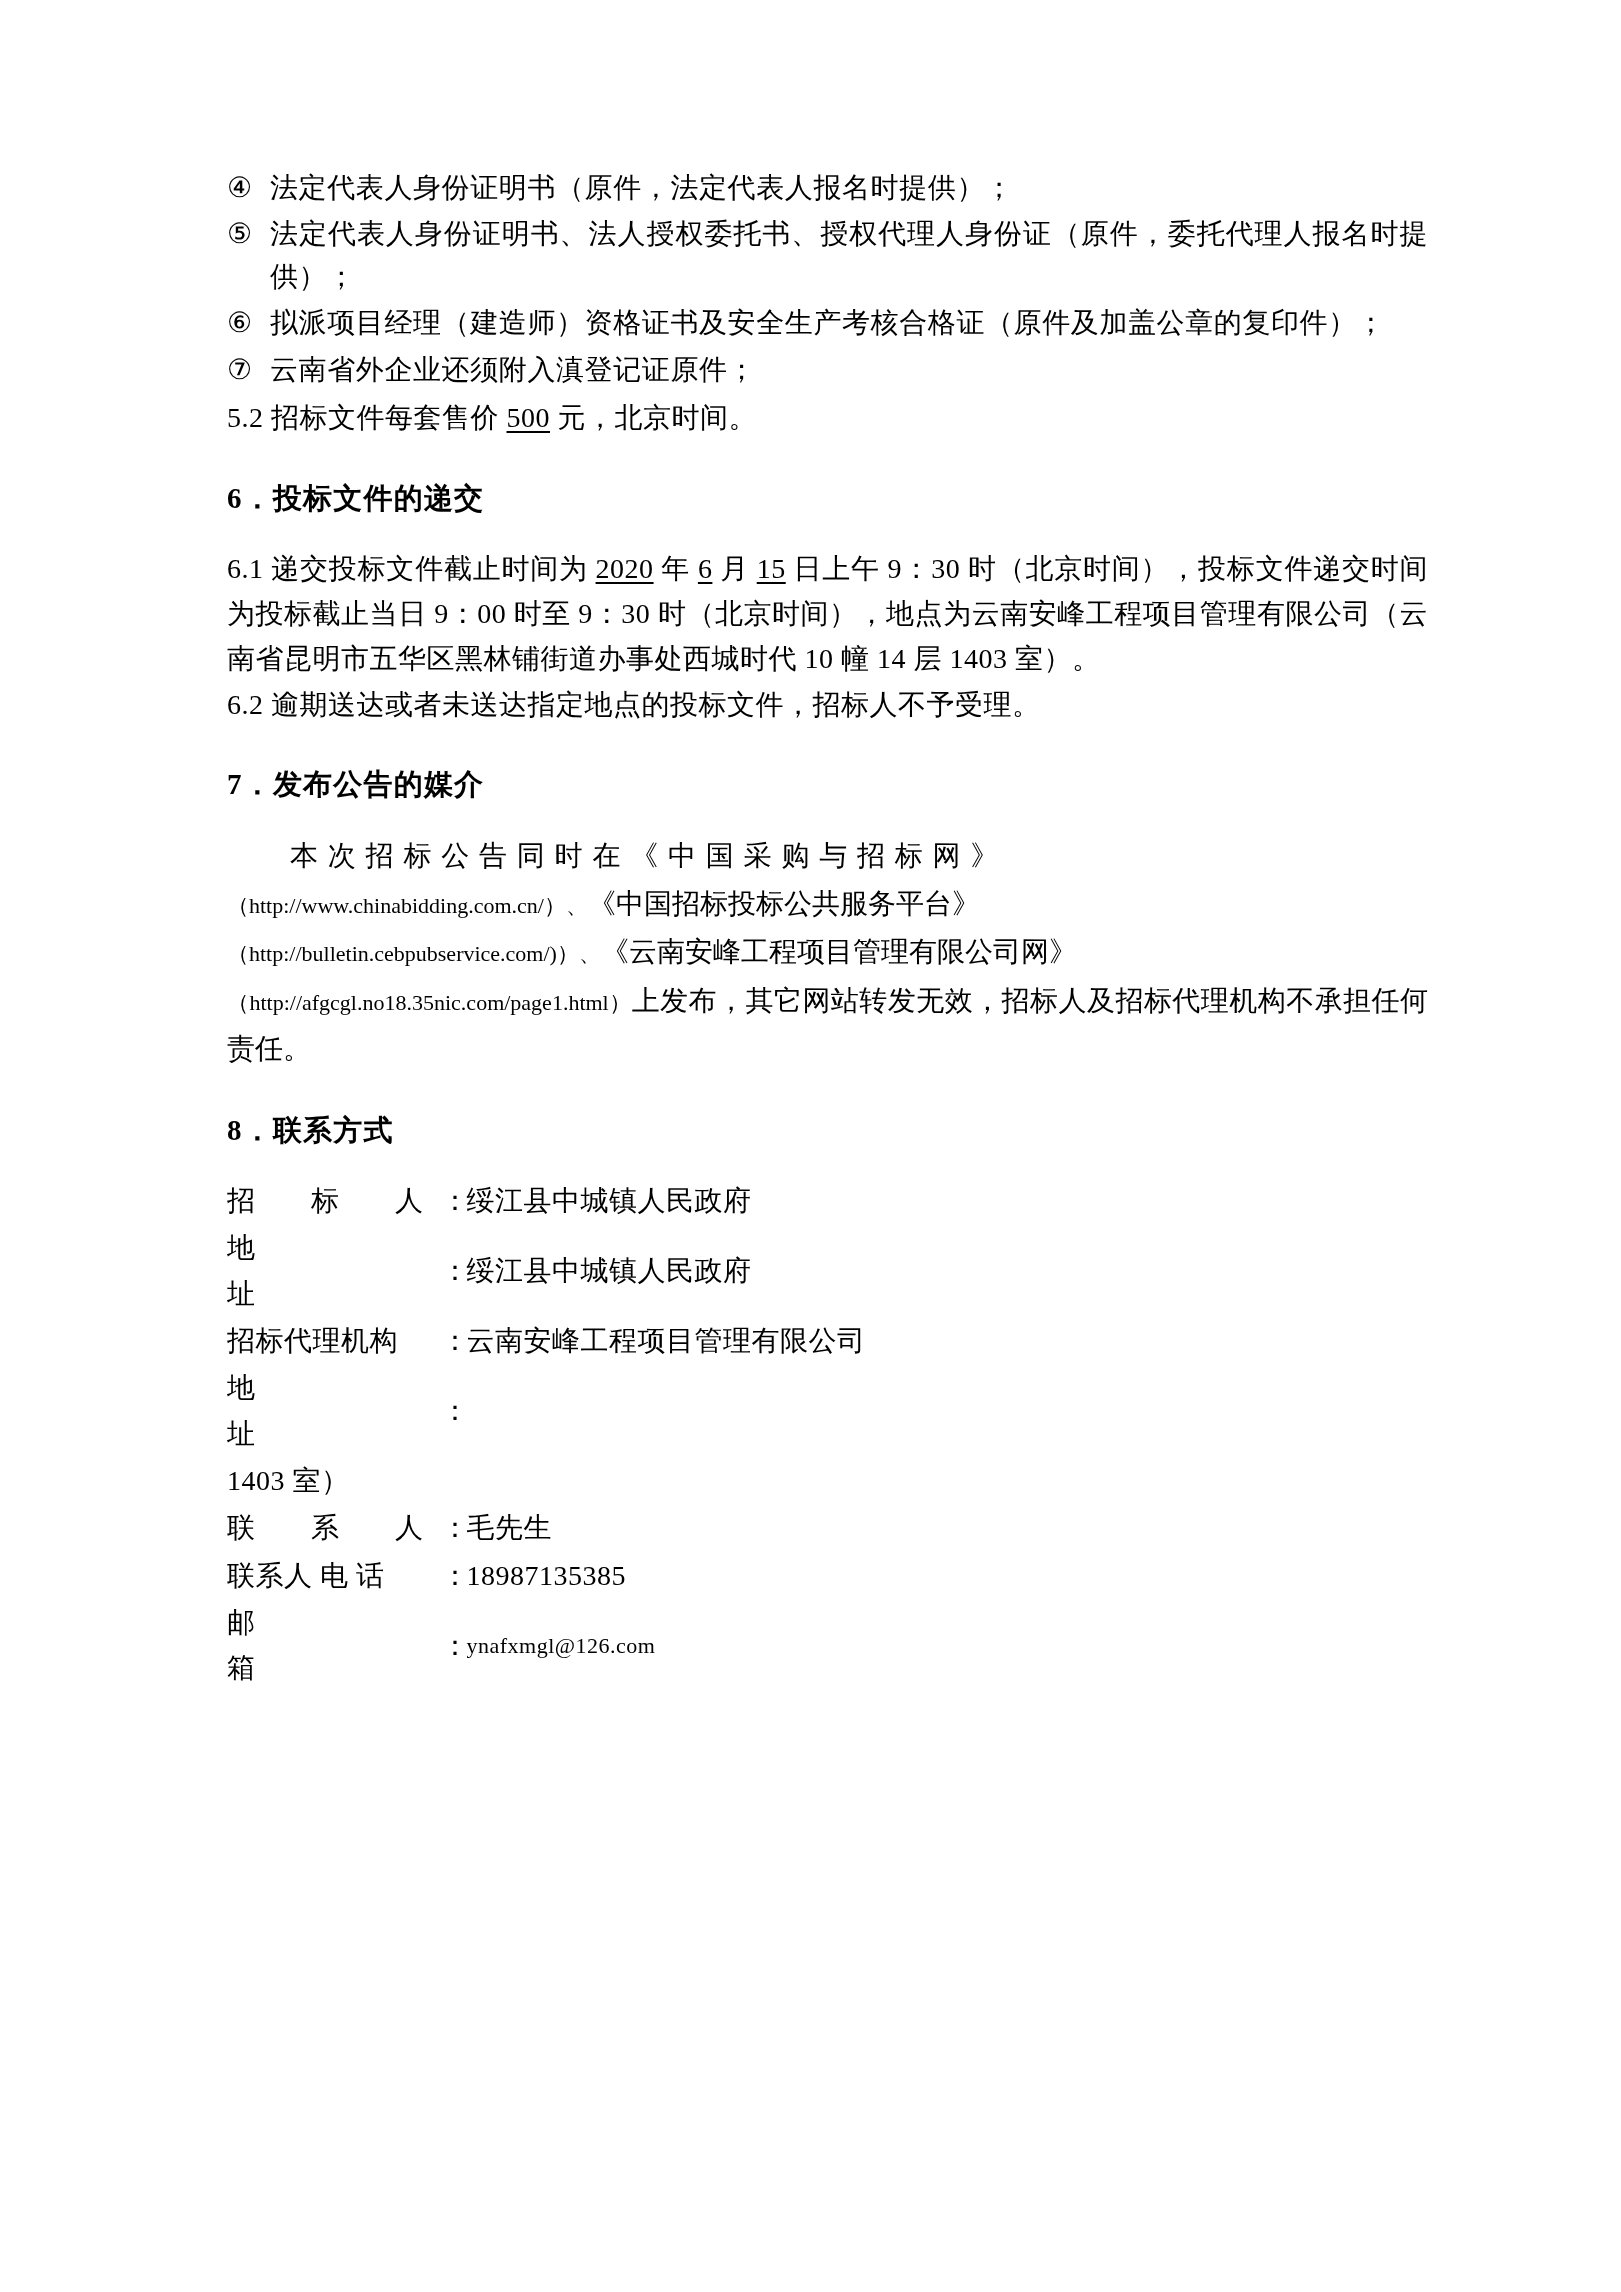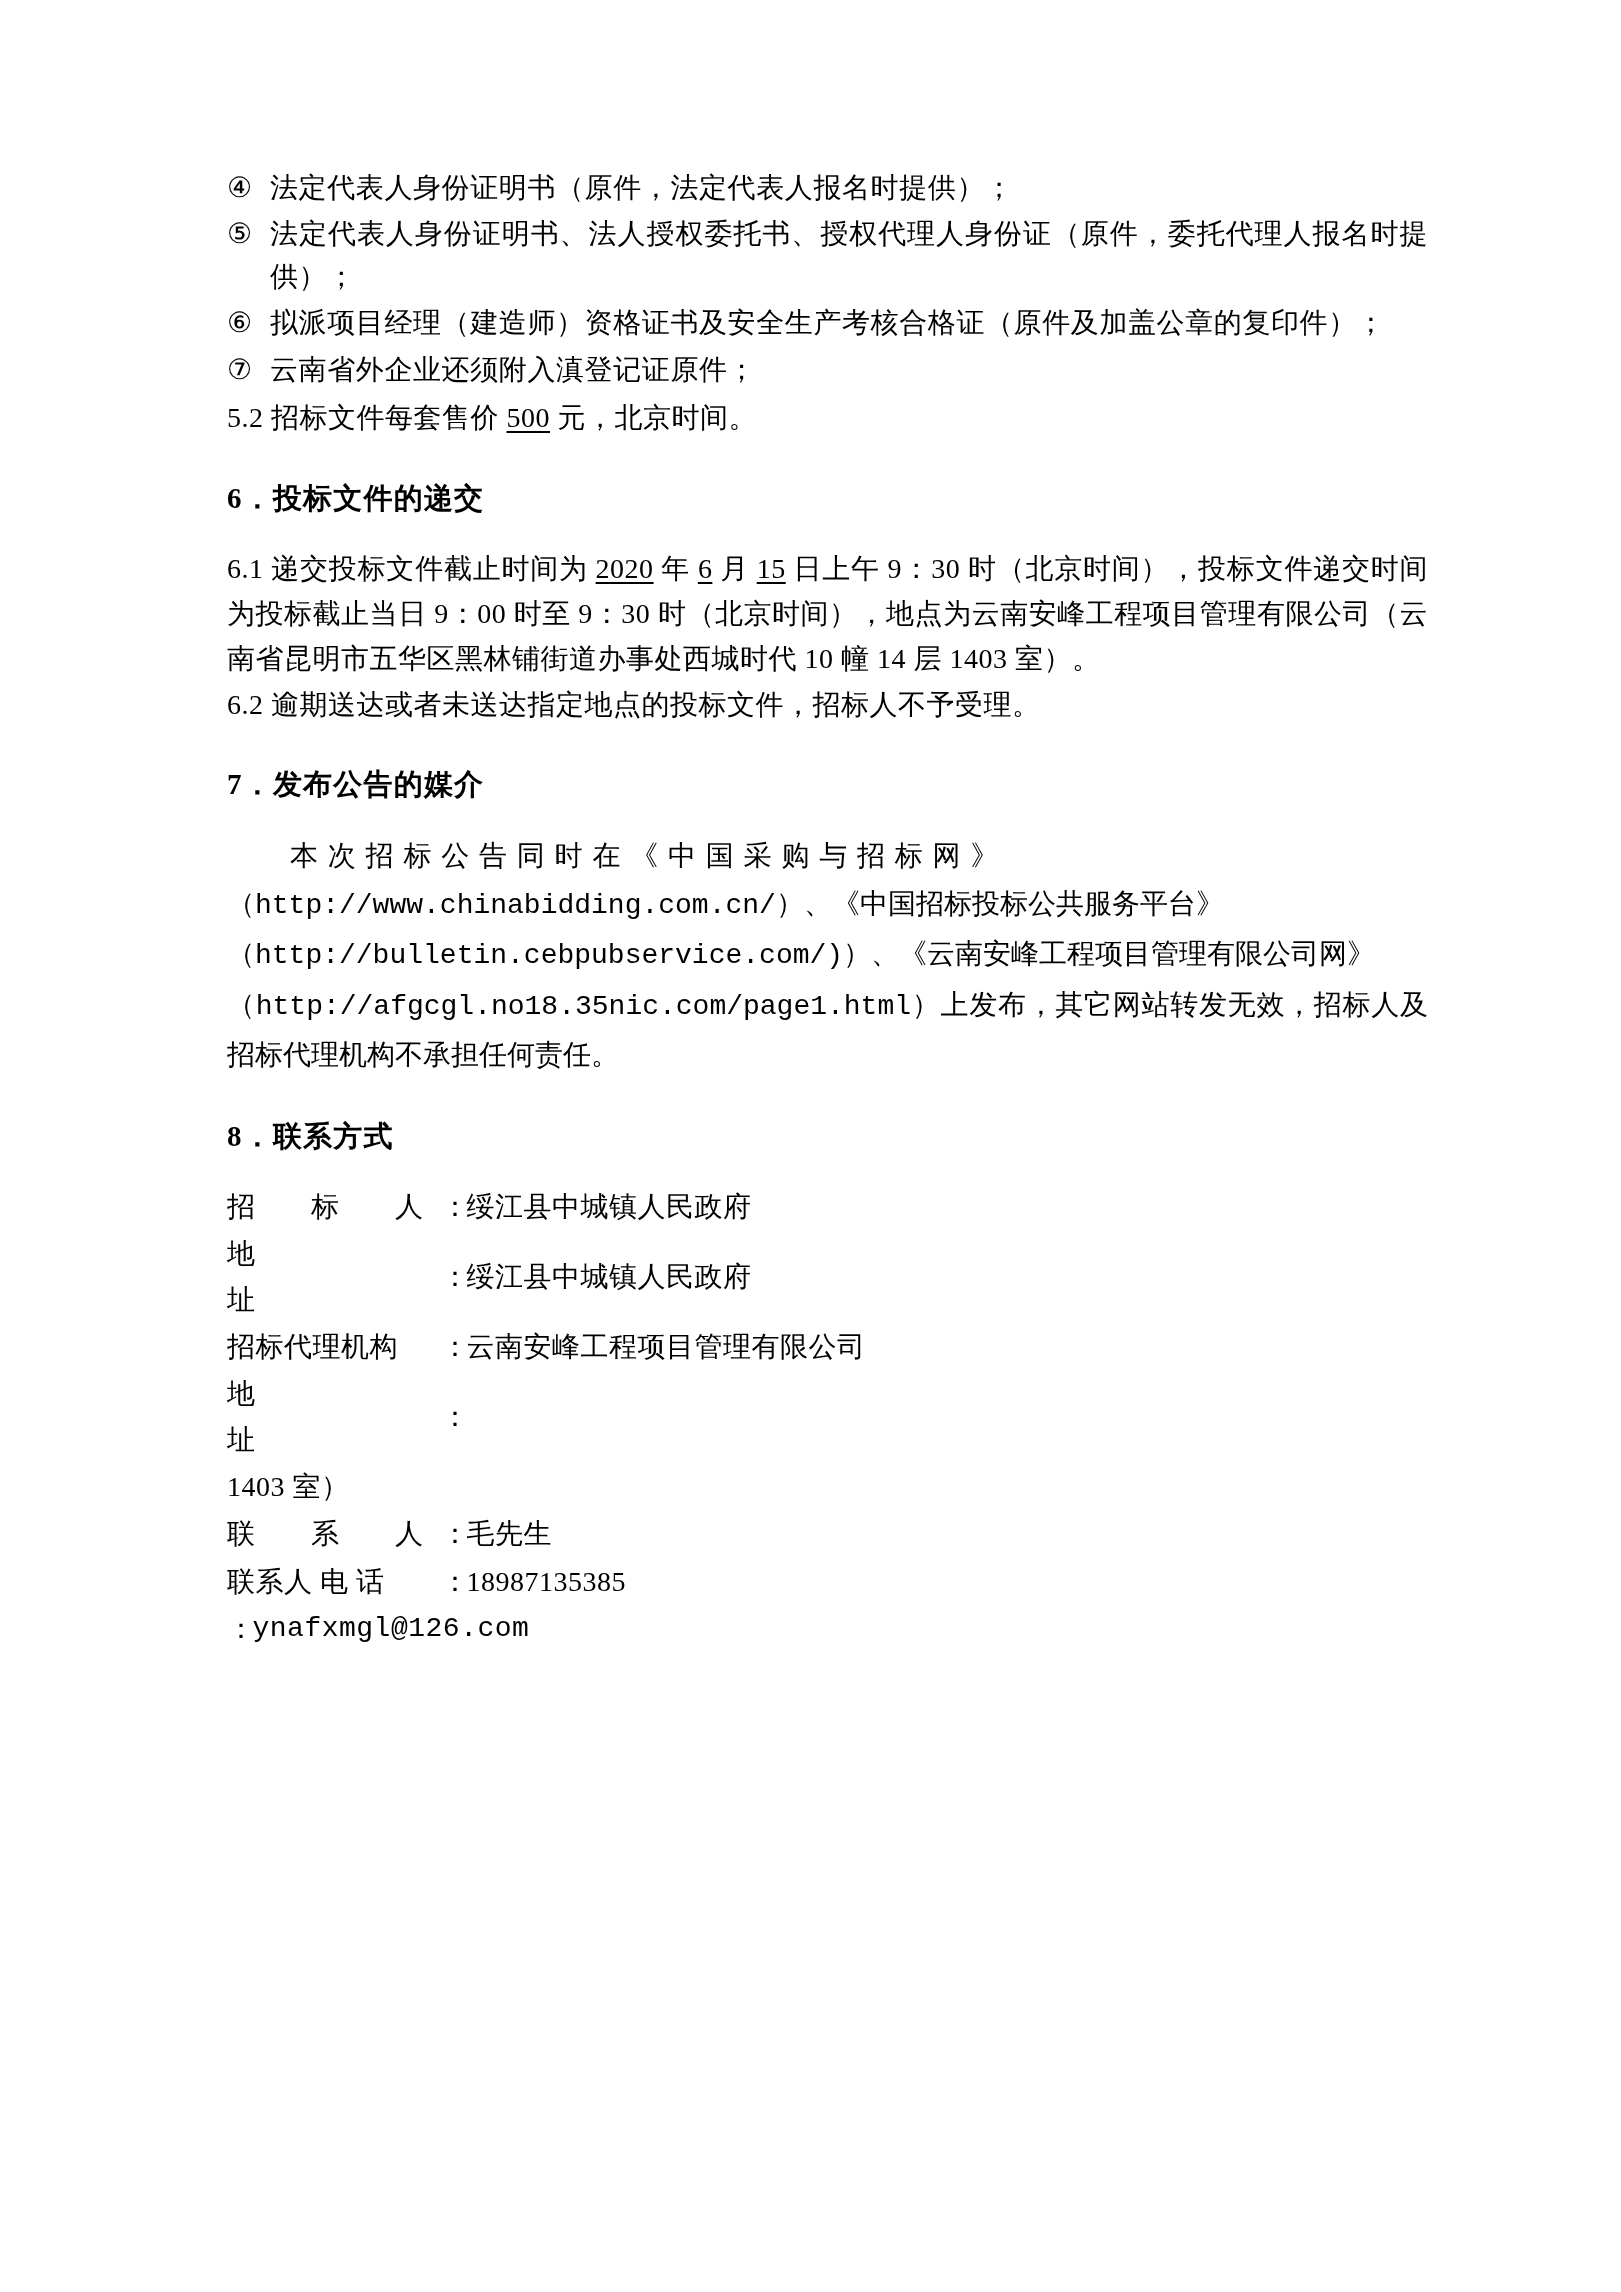--- a/index.html
+++ b/index.html
@@ -55,22 +55,22 @@
     font-weight: bold;
     letter-spacing: 1.2px;
     margin: 37px 0 27.4px 0;
     line-height: 1.4;
   }
   .u {
     text-decoration: underline;
     text-underline-offset: 3.9px;
   }
   .mono {
-    font-family: Liberation Mono, monospace;
-    font-size: 28px;
+    font-family: Liberation Serif, serif;
+    font-size: 22px;
     letter-spacing: 0px;
   }
   .num {
     font-family: "Liberation Serif", serif;
   }
   
   .media-para {
     font-size: 28px;
     line-height: 1.72;
     text-align: justify;
@@ -189,19 +189,20 @@
       <span class="label">联　　系　　人</span>
       <span class="sep">：</span>
       <span class="value">毛先生</span>
     </div>
     <div class="contact-row">
       <span class="label tight">联系人 电 话</span>
       <span class="sep">：</span>
       <span class="value">18987135385</span>
     </div>
     <div class="contact-row">
+      <span class="label">邮　　　　　　箱</span>
       <span class="sep">：</span>
       <span class="value mono">ynafxmgl@126.com</span>
     </div>
 
   </div>
 </div>
 
 
 </body></html>

